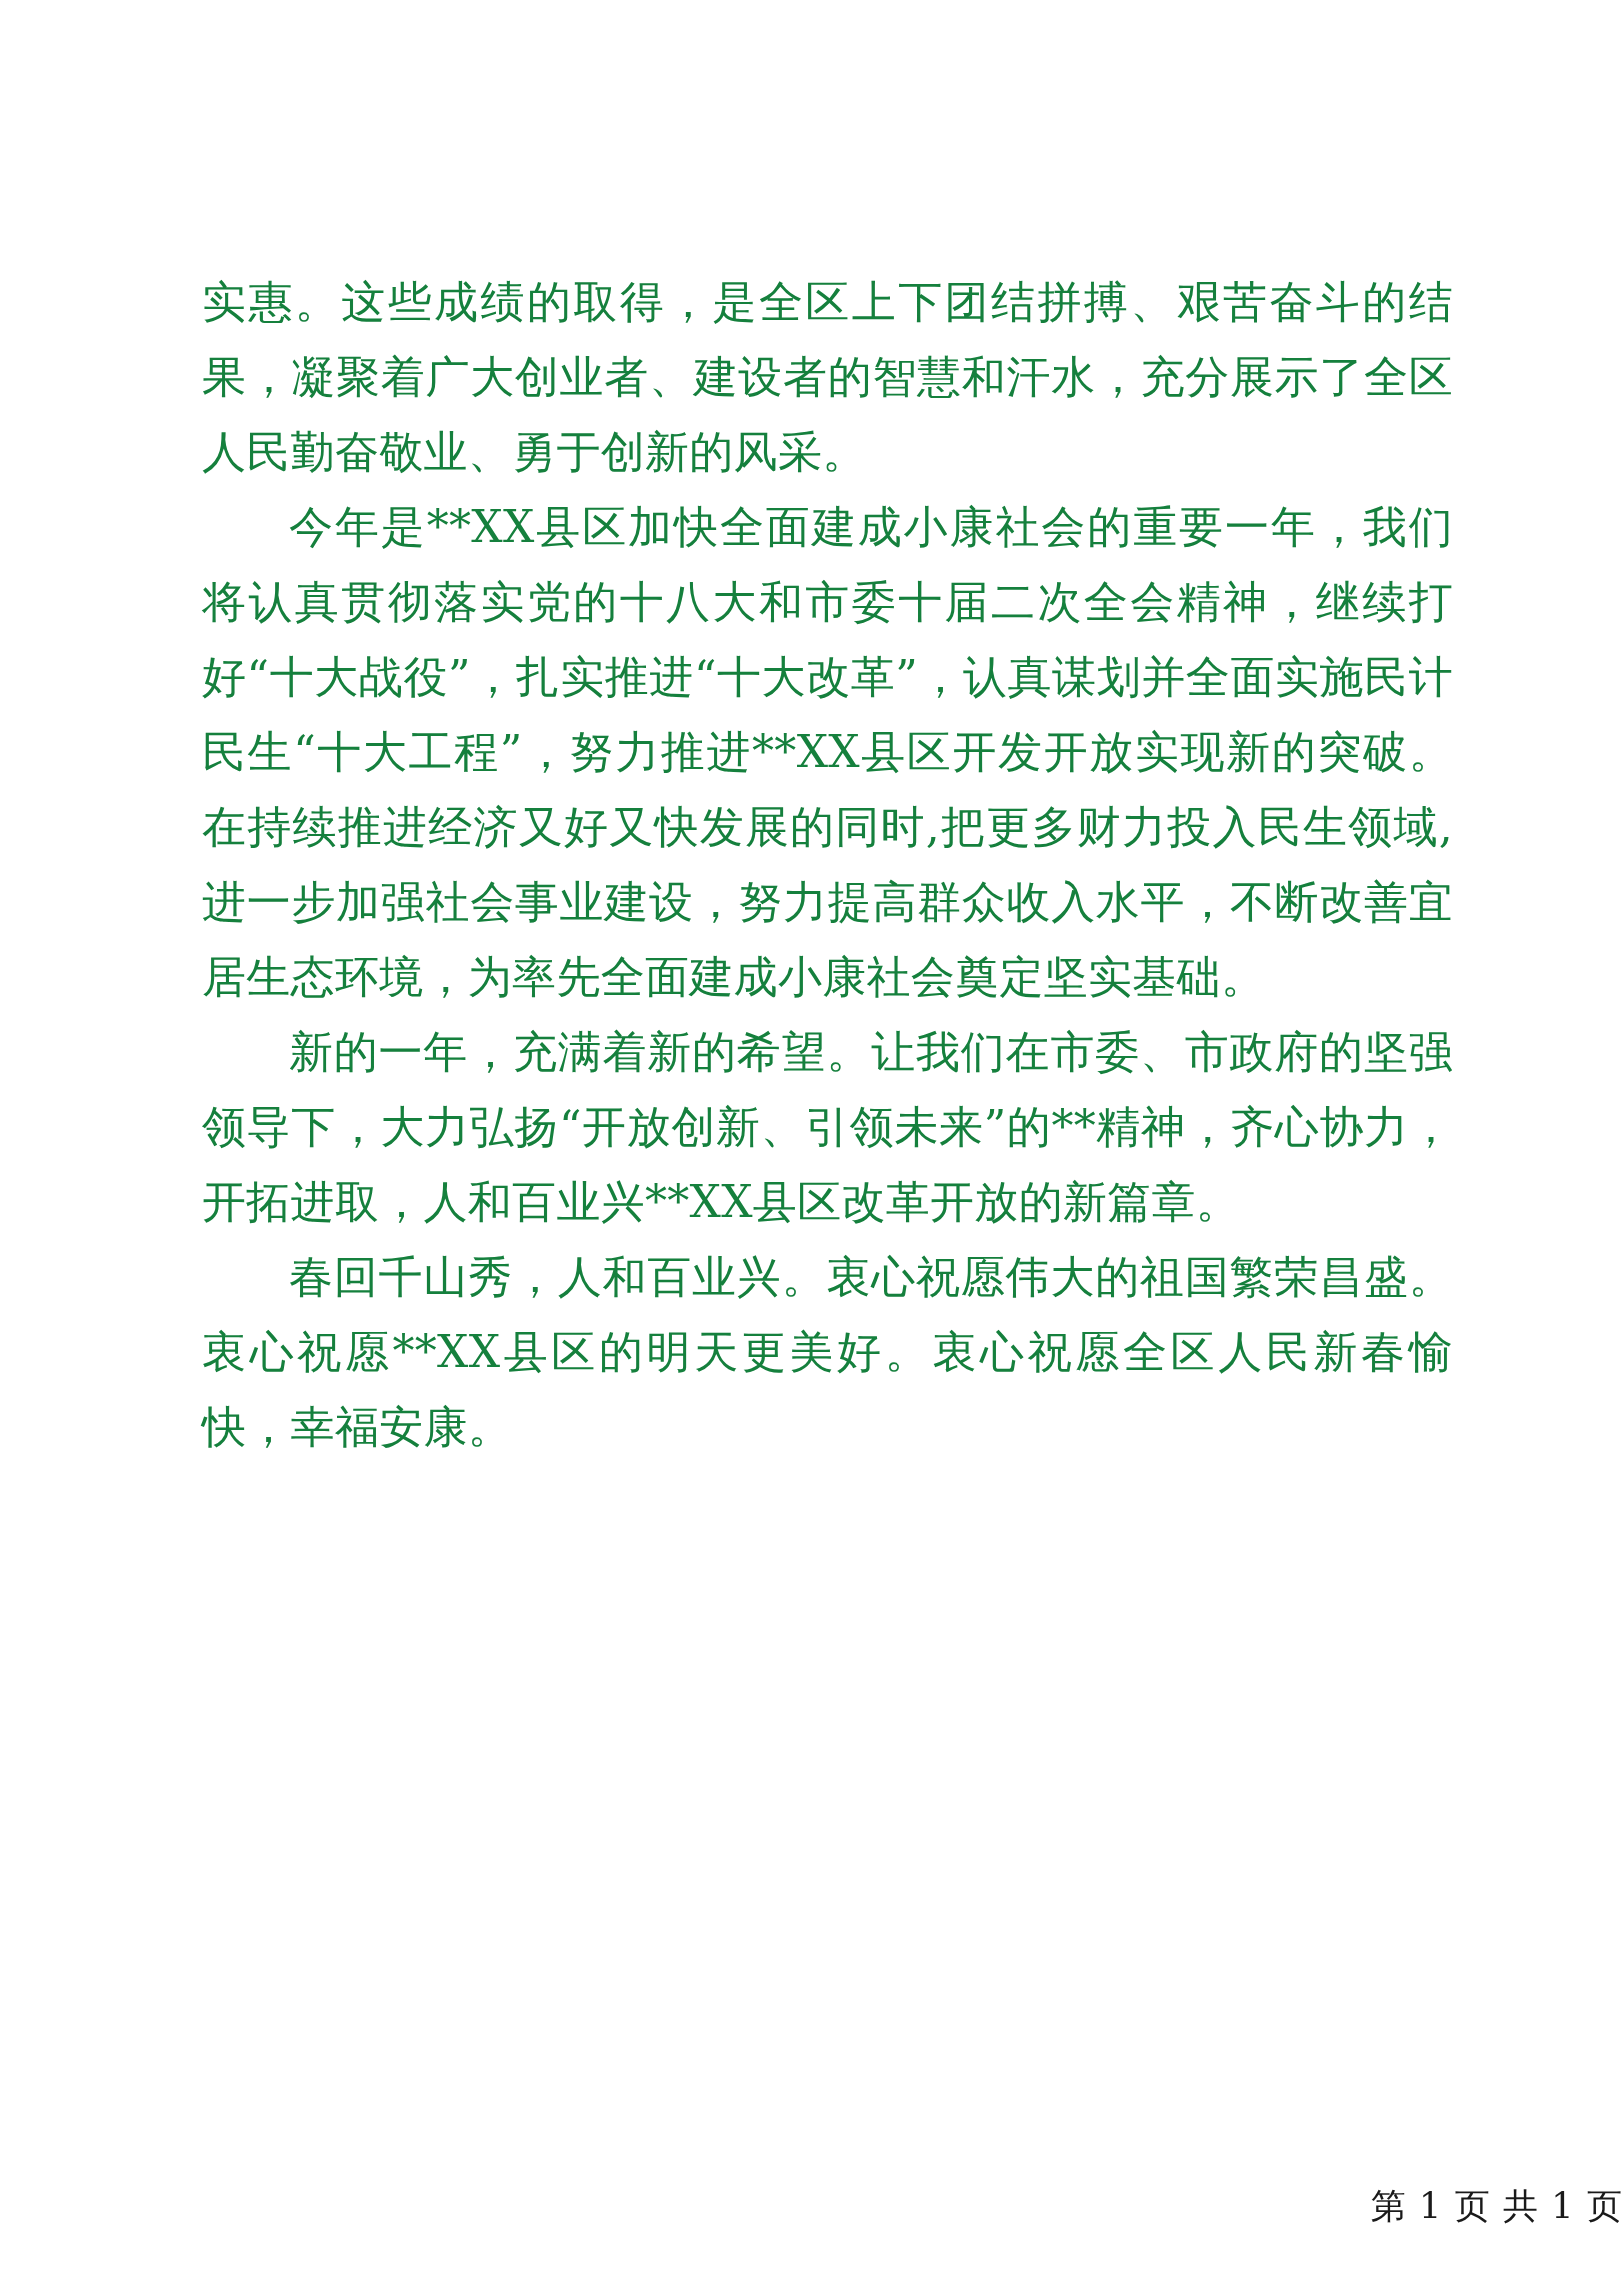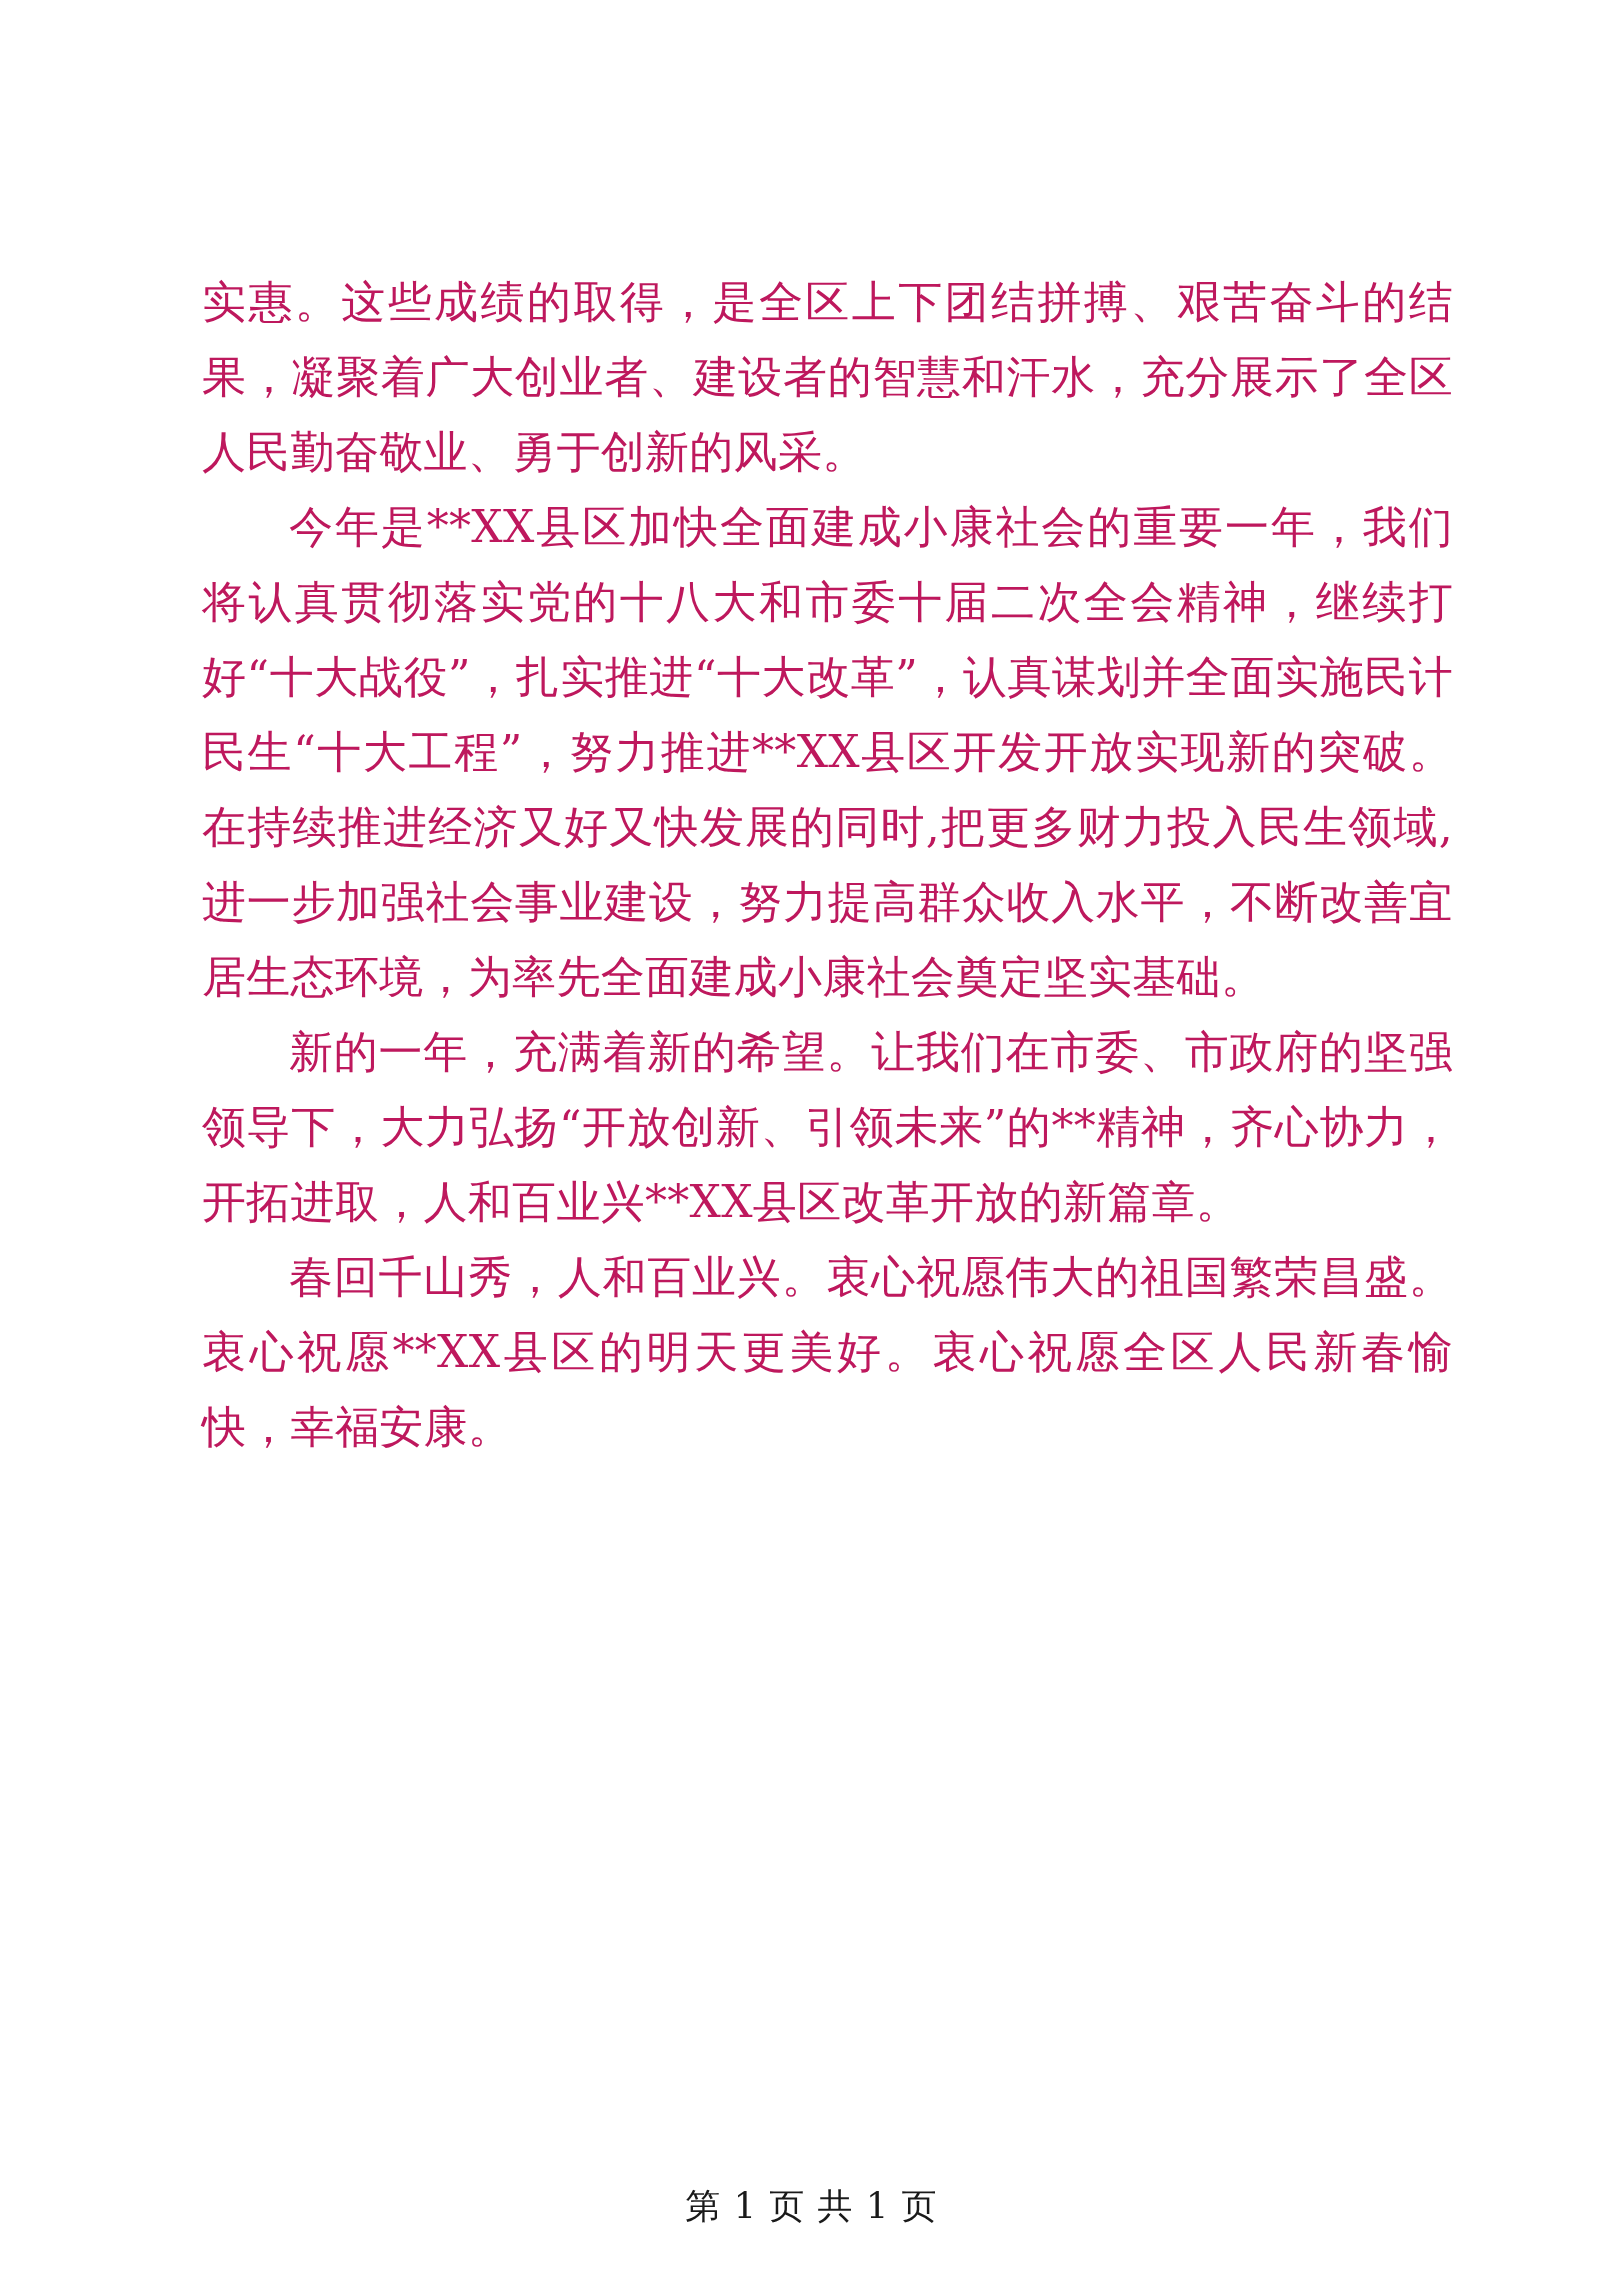--- a/index.html
+++ b/index.html
@@ -27,31 +27,31 @@
   .doc-body {
     width: 1251px;
   }
   .para {
     font-size: 44px;
     line-height: 75px;
     letter-spacing: 0.3px;
     text-align: justify;
     text-justify: inter-ideograph;
     margin: 0 0 0 0;
-    color: #be185d;
+    color: #15803d;
   }
   .para.indent {
     text-indent: 87px;
   }
   .footer {
     position: absolute;
     left: 0;
     right: 0;
     top: 2184px;
-    text-align: center;
+    text-align: right;
     font-size: 35px;
     line-height: 45px;
     color: #1a1a1a;
     letter-spacing: 1.1px;
   }
 </style>
 </head>
 <body>
 
 <div class="page">

